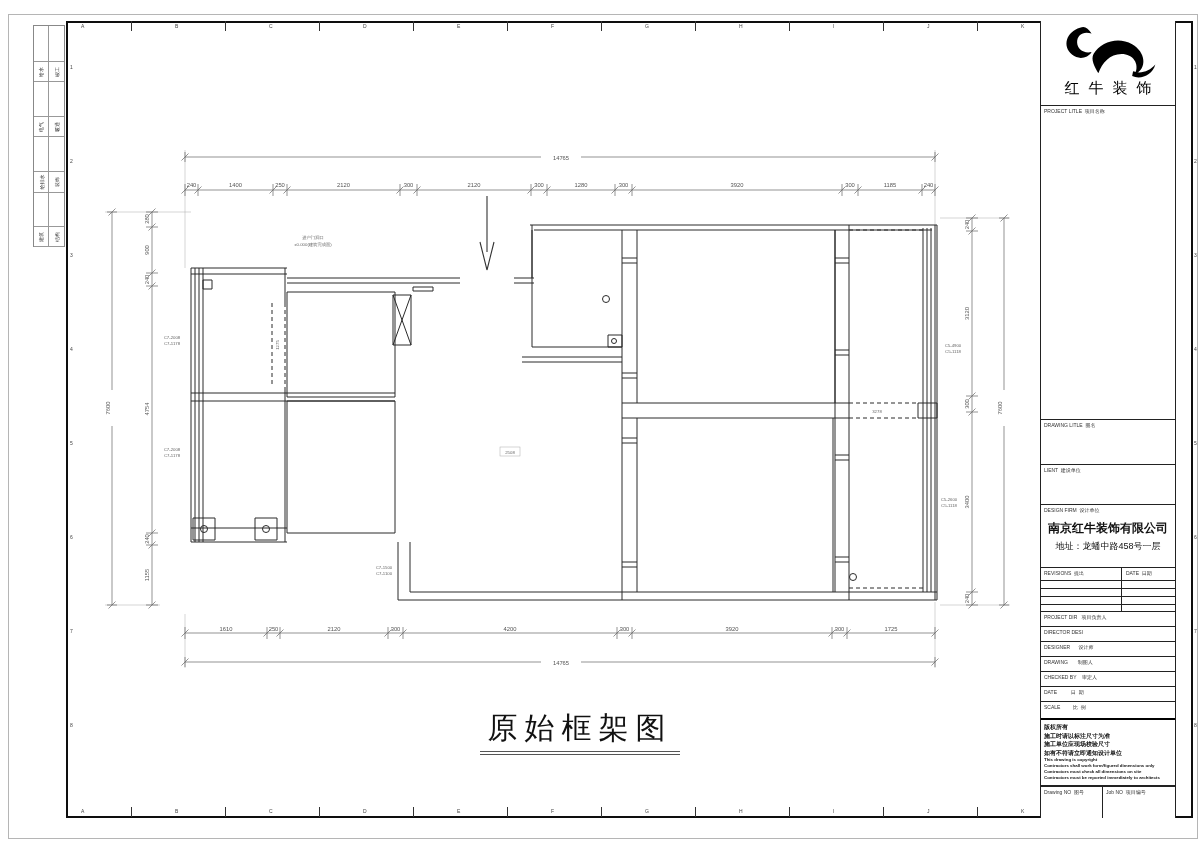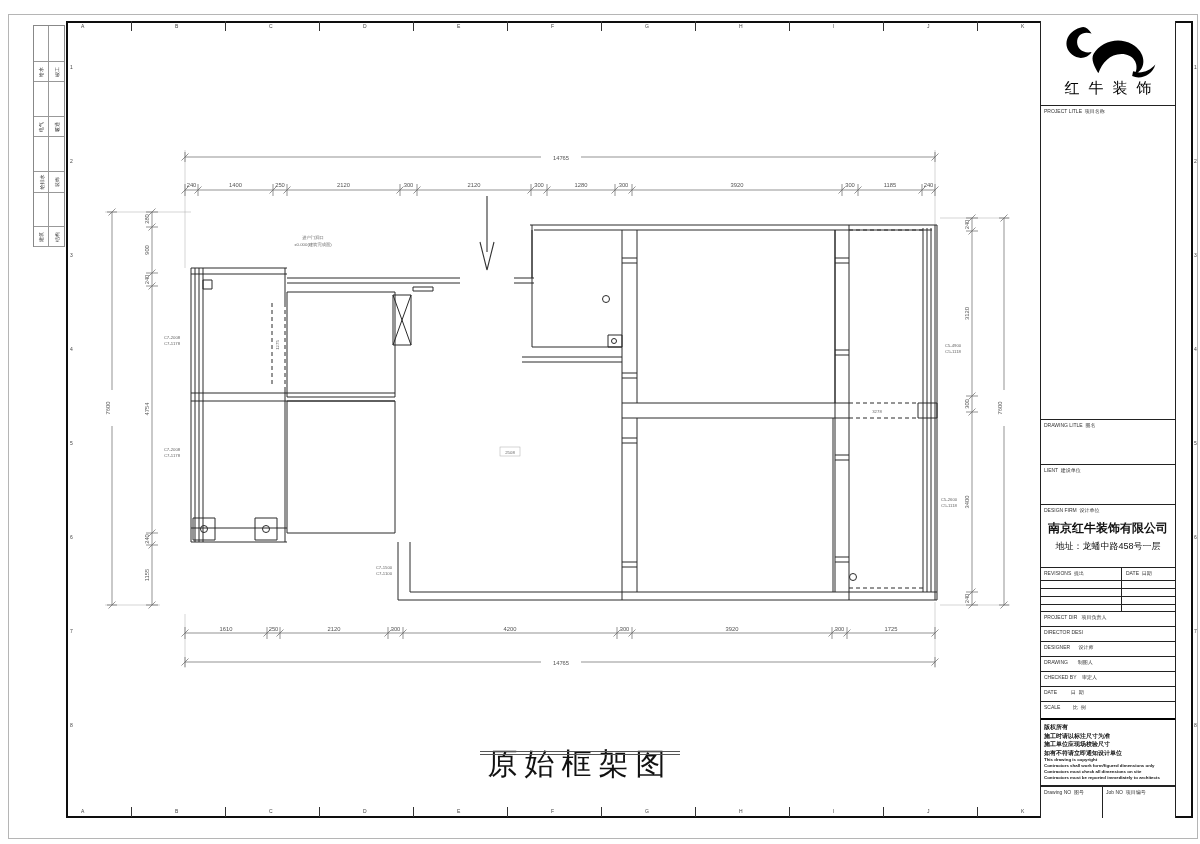--- a/index.html
+++ b/index.html
@@ -29,21 +29,21 @@
   .fieldrow { height:15px; border-bottom:1px solid #222; }
   .fieldrow:last-child { height:16px; border-bottom:none; }
   .copyright { border-top:2px solid #000; padding:3px 3px; }
   .cpcn { font-size:6px; font-weight:bold; color:#111; line-height:8.5px; }
   .cpen { font-size:4.4px; color:#111; line-height:6px; font-weight:bold; }
   .dno { display:flex; height:100%; }
   .dnocell { height:100%; }
   .dnocell.l { width:62px; border-right:1px solid #222; }
   .dnocell.r { flex:1; }
   
-  .dtitle { position:absolute; left:440px; top:744px; width:280px; text-align:center; font-family:"Liberation Serif", serif; font-size:30px; letter-spacing:7px; color:#111; }
+  .dtitle { position:absolute; left:440px; top:708px; width:280px; text-align:center; font-family:"Liberation Serif", serif; font-size:30px; letter-spacing:7px; color:#111; }
   .dunder { position:absolute; left:480px; top:751px; width:200px; height:4px; border-top:1px solid #555; border-bottom:1px solid #555; }
   svg text { font-family:"Liberation Sans", sans-serif; }
   .dimtxt { font-size:5.8px; fill:#555; }
   .tinytxt { font-size:4.3px; fill:#666; }
 </style>
 </head>
 <body>
 
 <div class="sheet">
 

